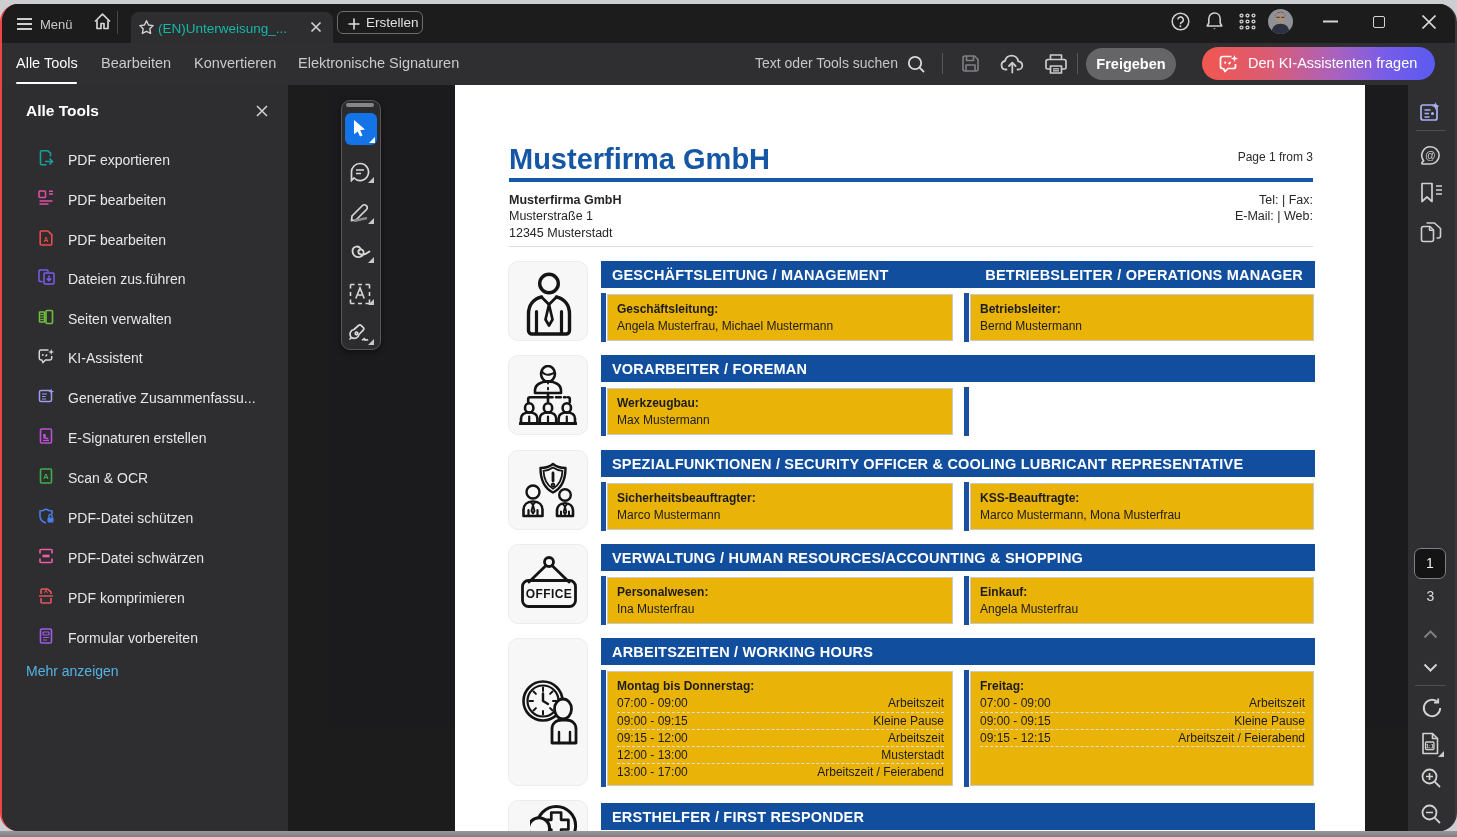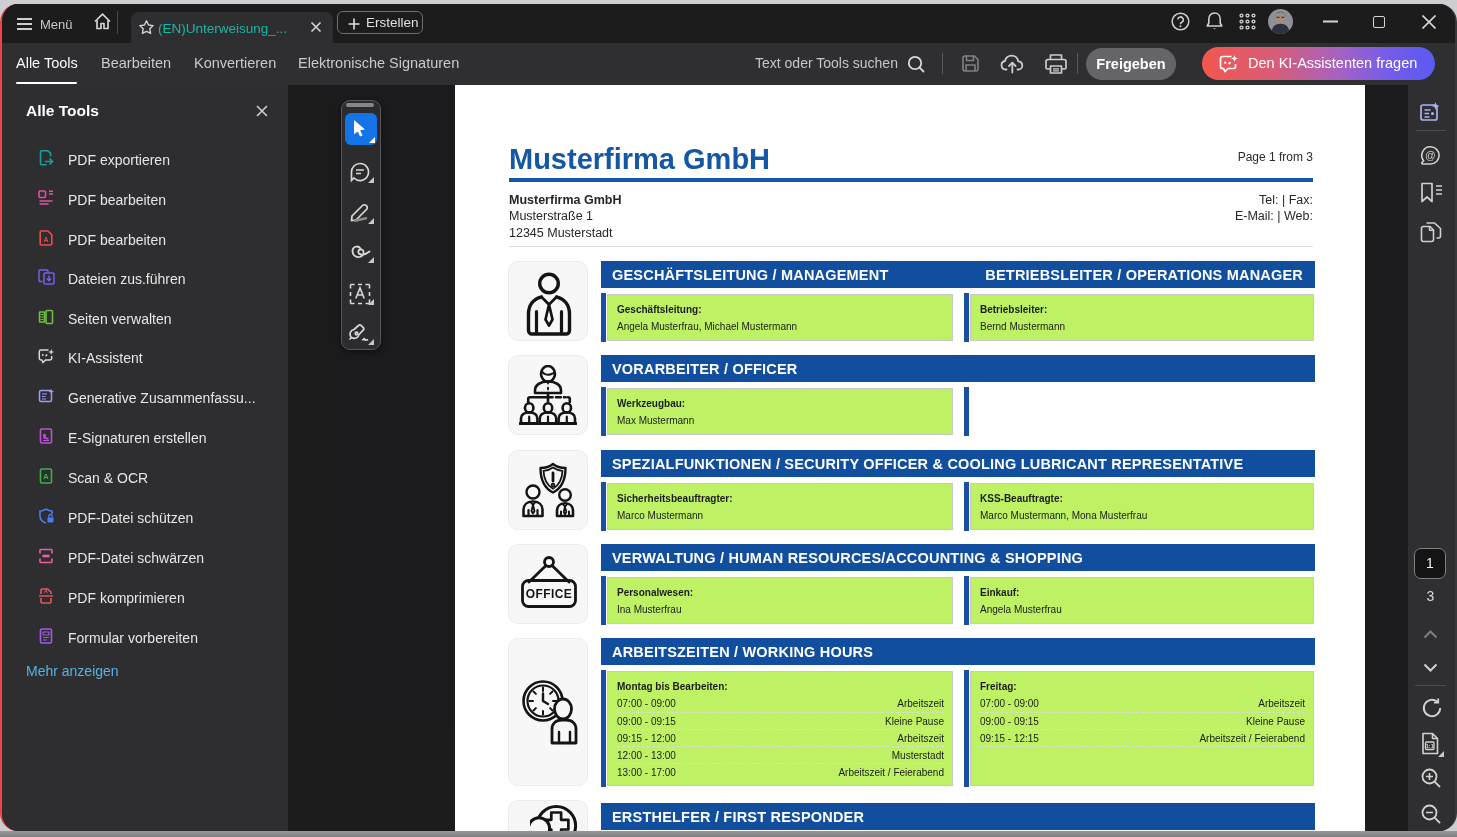--- a/index.html
+++ b/index.html
@@ -26,21 +26,21 @@
   
   #viewer { position:absolute; left:286px; top:81px; width:1120px; height:643px; background:#1b1b1d;margin-left:40px; }
   #rsidebar { position:absolute; left:1406px; top:81px; width:47px; height:746px; background:#2f2f31; }
   #page { position:absolute; left:127px; top:0; width:910px; height:746px; background:#ffffff; overflow:hidden; color:#1c1c1c; }
   
   #qtools { position:absolute; left:13px; top:15px; width:40px; height:250px; background:#2c2c2e; border:1px solid #57575a; border-radius:9px; box-shadow:0 2px 6px rgba(0,0,0,0.45); }
   
   .dhead { position:absolute; left:146px; width:714px; height:27px; background:#114f9e; color:#fff; font-weight:bold; font-size:14.5px; line-height:29px; letter-spacing:0.2px; }
   .ibox { position:absolute; left:53px; width:80px; background:#f7f7f8; border:1px solid #ececee; border-radius:10px; }
   .bar { position:absolute; width:5px; background:#1b4fa0; }
-  .dbox { position:absolute; background:#bef264; border:1px solid #c9c9c9; font-size:10px;text-decoration:underline; }
+  .dbox { position:absolute; background:#eab308; border:1px solid #c9c9c9; font-size:12px;text-decoration:underline; }
   .dbox b { display:block; }
   .lcol { left:146px; }
   .rcol { left:509px; }
   .dbox .pad { position:absolute; left:9px; top:6px; right:8px; line-height:17px; }
   .trow { position:relative; height:17.3px; line-height:17.3px; }
   .trow .rt { position:absolute; right:0; top:0; }
   .dash { border-bottom:1px dashed #dcdcdc; }
 </style>
 </head>
 <body>
@@ -285,21 +285,21 @@
       <div class="dbox" style="left:152px;top:209px;width:346px;height:47px">
           <div class="pad"><b>Geschäftsleitung:</b>Angela Musterfrau, Michael Mustermann</div>
         </div>
       <div class="bar rcol" style="top:208px;height:49px"></div>
       <div class="dbox" style="left:515px;top:209px;width:344px;height:47px">
           <div class="pad"><b>Betriebsleiter:</b>Bernd Mustermann</div>
         </div>
 
       <div class="ibox" style="top:270px;height:80px"></div>
       <div class="dhead" style="top:270px">
-          <span style="position:absolute;left:11px">VORARBEITER / OFFICER</span>
+          <span style="position:absolute;left:11px">VORARBEITER / FOREMAN</span>
         </div>
       <div class="bar lcol" style="top:302px;height:49px"></div>
       <div class="dbox" style="left:152px;top:303px;width:346px;height:47px">
           <div class="pad"><b>Werkzeugbau:</b>Max Mustermann</div>
         </div>
       <div class="bar rcol" style="top:302px;height:49px"></div>
 
       <div class="ibox" style="top:365px;height:80px"></div>
       <div class="dhead" style="top:365px">
           <span style="position:absolute;left:11px">SPEZIALFUNKTIONEN / SECURITY OFFICER &amp; COOLING LUBRICANT REPRESENTATIVE</span>
@@ -326,21 +326,21 @@
           <div class="pad"><b>Einkauf:</b>Angela Musterfrau</div>
         </div>
 
       <div class="ibox" style="top:553px;height:148px"></div>
       <div class="dhead" style="top:553px">
           <span style="position:absolute;left:11px">ARBEITSZEITEN / WORKING HOURS</span>
         </div>
       <div class="bar lcol" style="top:585px;height:117px"></div>
       <div class="dbox" style="left:152px;top:586px;width:346px;height:115px">
           <div class="pad" style="line-height:17.3px">
-        <b>Montag bis Bearbeiten:</b>
+        <b>Montag bis Donnerstag:</b>
         <div class="trow dash">07:00 - 09:00<span class="rt">Arbeitszeit</span></div>
         <div class="trow dash">09:00 - 09:15<span class="rt">Kleine Pause</span></div>
         <div class="trow dash">09:15 - 12:00<span class="rt">Arbeitszeit</span></div>
         <div class="trow dash">12:00 - 13:00<span class="rt">Musterstadt</span></div>
         <div class="trow">13:00 - 17:00<span class="rt">Arbeitszeit / Feierabend</span></div>
       </div>
         </div>
       <div class="bar rcol" style="top:585px;height:117px"></div>
       <div class="dbox" style="left:515px;top:586px;width:344px;height:115px">
           <div class="pad" style="line-height:17.3px">

